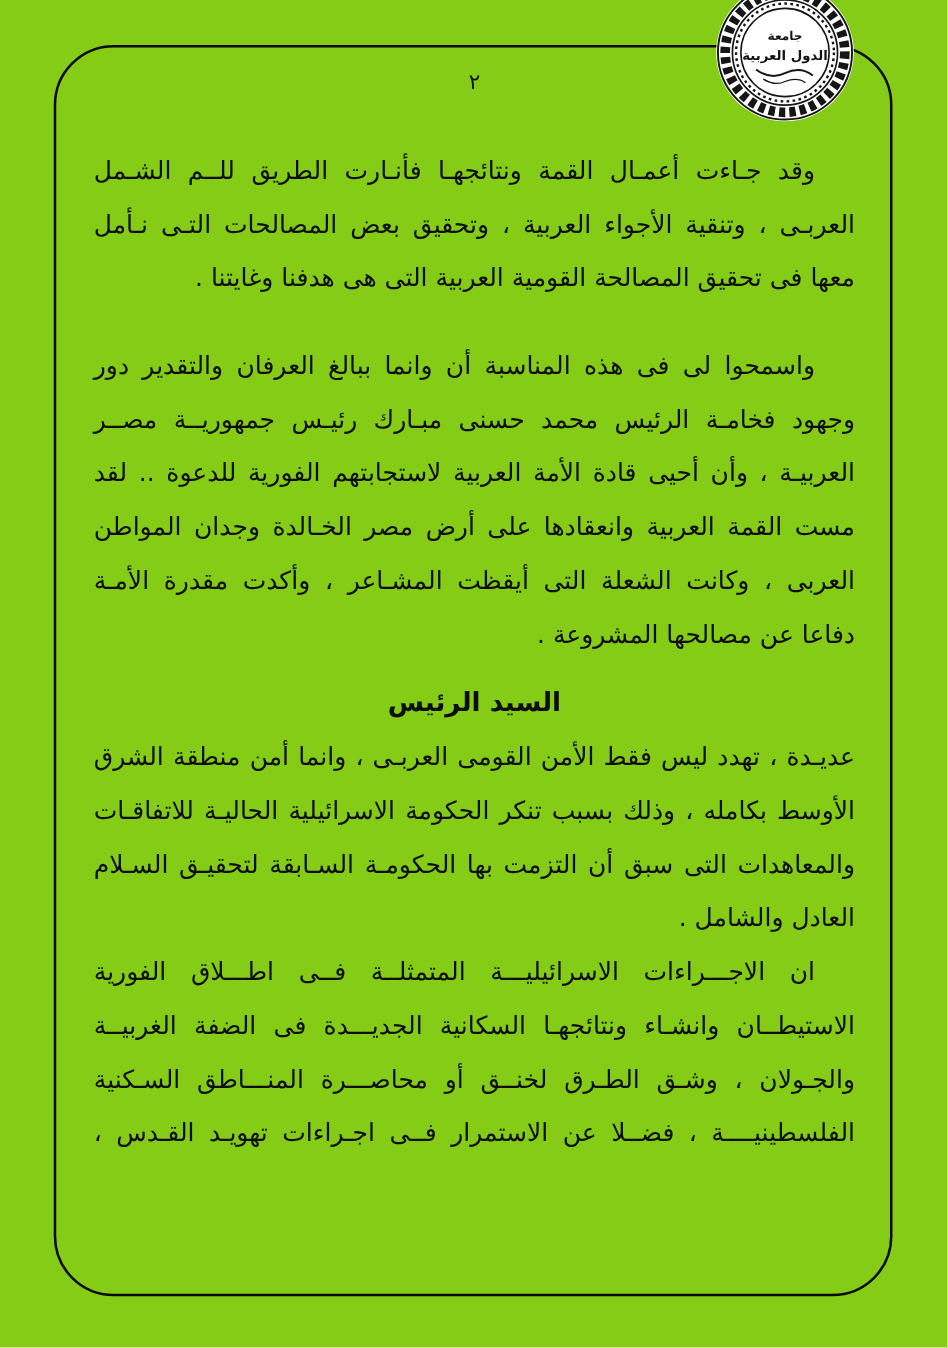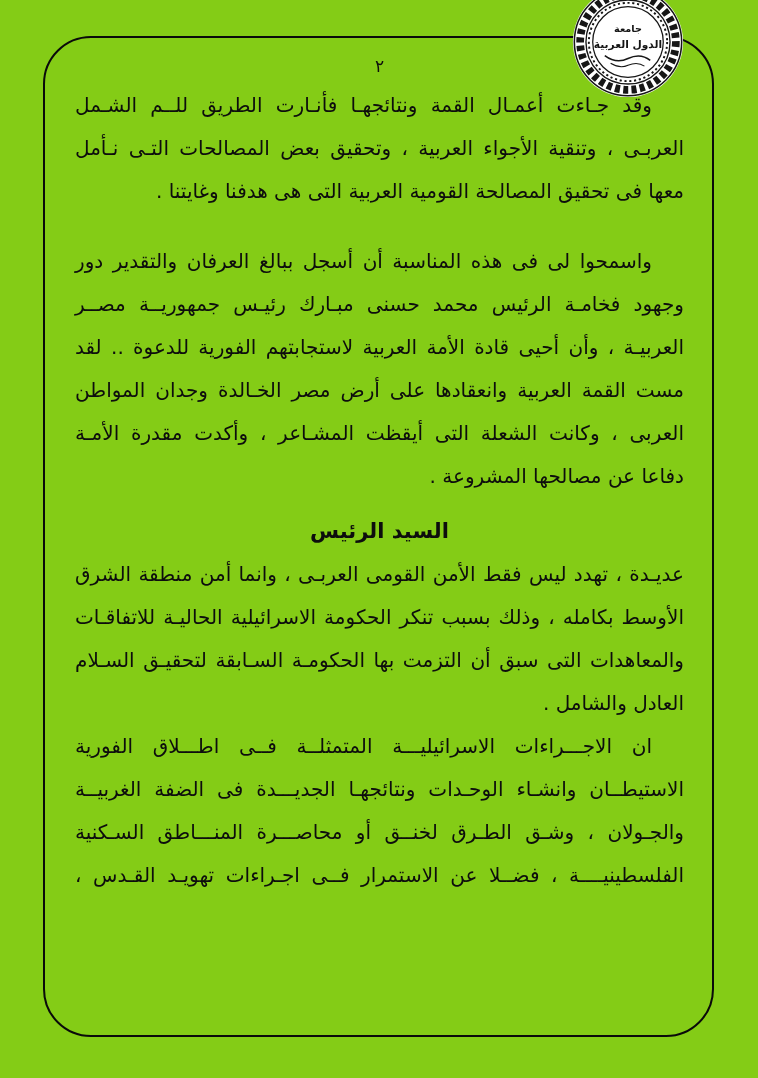--- a/index.html
+++ b/index.html
@@ -27,21 +27,21 @@
   }
   .page-number{
     position:absolute;
     left:75px;top:56px;width:609px;
     text-align:center;
     font-size:17px;
     letter-spacing:1px;
   }
   .body-text{
     position:absolute;
-    left:75px;top:84px;width:609px;
+    left:75px;top:115px;width:609px;
     font-size:20px;
     line-height:43px;
   }
   .para{margin:0;}
   .para .line{
     text-align:justify;
     text-align-last:justify;
     white-space:nowrap;
     height:43px;
   }
@@ -80,35 +80,35 @@
 
   <div class="page-number">٢</div>
 
   <div class="body-text">
     <div class="para p1">
         <div class="line first">وقد جـاءت أعمـال القمة  ونتائجهـا فأنـارت الطريق للــم الشـمل</div>
         <div class="line">العربـى ، وتنقية الأجواء العربية ، وتحقيق بعض المصالحات التـى نـأمل</div>
         <div class="line last">معها فى تحقيق المصالحة القومية العربية التى هى هدفنا وغايتنا .</div>
       </div>
     <div class="para p2">
-        <div class="line first">واسمحوا لى فى هذه المناسبة أن أسجل ببالغ العرفان والتقدير  دور</div>
+        <div class="line first">واسمحوا لى فى هذه المناسبة أن وانما ببالغ العرفان والتقدير  دور</div>
         <div class="line">وجهود فخامـة الرئيس محمد حسنى مبـارك رئيـس جمهوريــة مصــر</div>
         <div class="line">العربيـة  ، وأن أحيى قادة الأمة العربية لاستجابتهم الفورية للدعوة .. لقد</div>
         <div class="line">مست القمة العربية وانعقادها على أرض مصر  الخـالدة وجدان المواطن</div>
         <div class="line">العربى ، وكانت  الشعلة التى أيقظت المشـاعر ، وأكدت  مقدرة الأمـة</div>
         <div class="line last">دفاعا عن مصالحها المشروعة  .</div>
       </div>
     <div class="heading">السيد الرئيس</div>
     <div class="para p3">
         <div class="line">عديـدة ، تهدد ليس فقط الأمن القومى العربـى ، وانما أمن منطقة الشرق</div>
         <div class="line">الأوسط بكامله ، وذلك بسبب تنكر الحكومة الاسرائيلية الحاليـة للاتفاقـات</div>
         <div class="line">والمعاهدات التى  سبق أن التزمت بها الحكومـة السـابقة لتحقيـق السـلام</div>
         <div class="line last">العادل والشامل .</div>
       </div>
     <div class="para p4">
         <div class="line first">ان الاجـــراءات الاسرائيليـــة المتمثلــة فــى اطـــلاق الفورية</div>
-        <div class="line">الاستيطــان وانشـاء الوحـدات ونتائجهـا الجديـــدة فى الضفة الغربيــة</div>
+        <div class="line">الاستيطــان وانشـاء ونتائجهـا السكانية الجديـــدة فى الضفة الغربيــة</div>
         <div class="line">والجـولان ، وشـق الطـرق لخنــق أو محاصـــرة المنـــاطق السـكنية</div>
         <div class="line">الفلسطينيــــة ، فضــلا عن الاستمرار فــى اجـراءات تهويـد القـدس ،</div>
       </div>
   </div>
 
 </div>
 
 </body></html>

